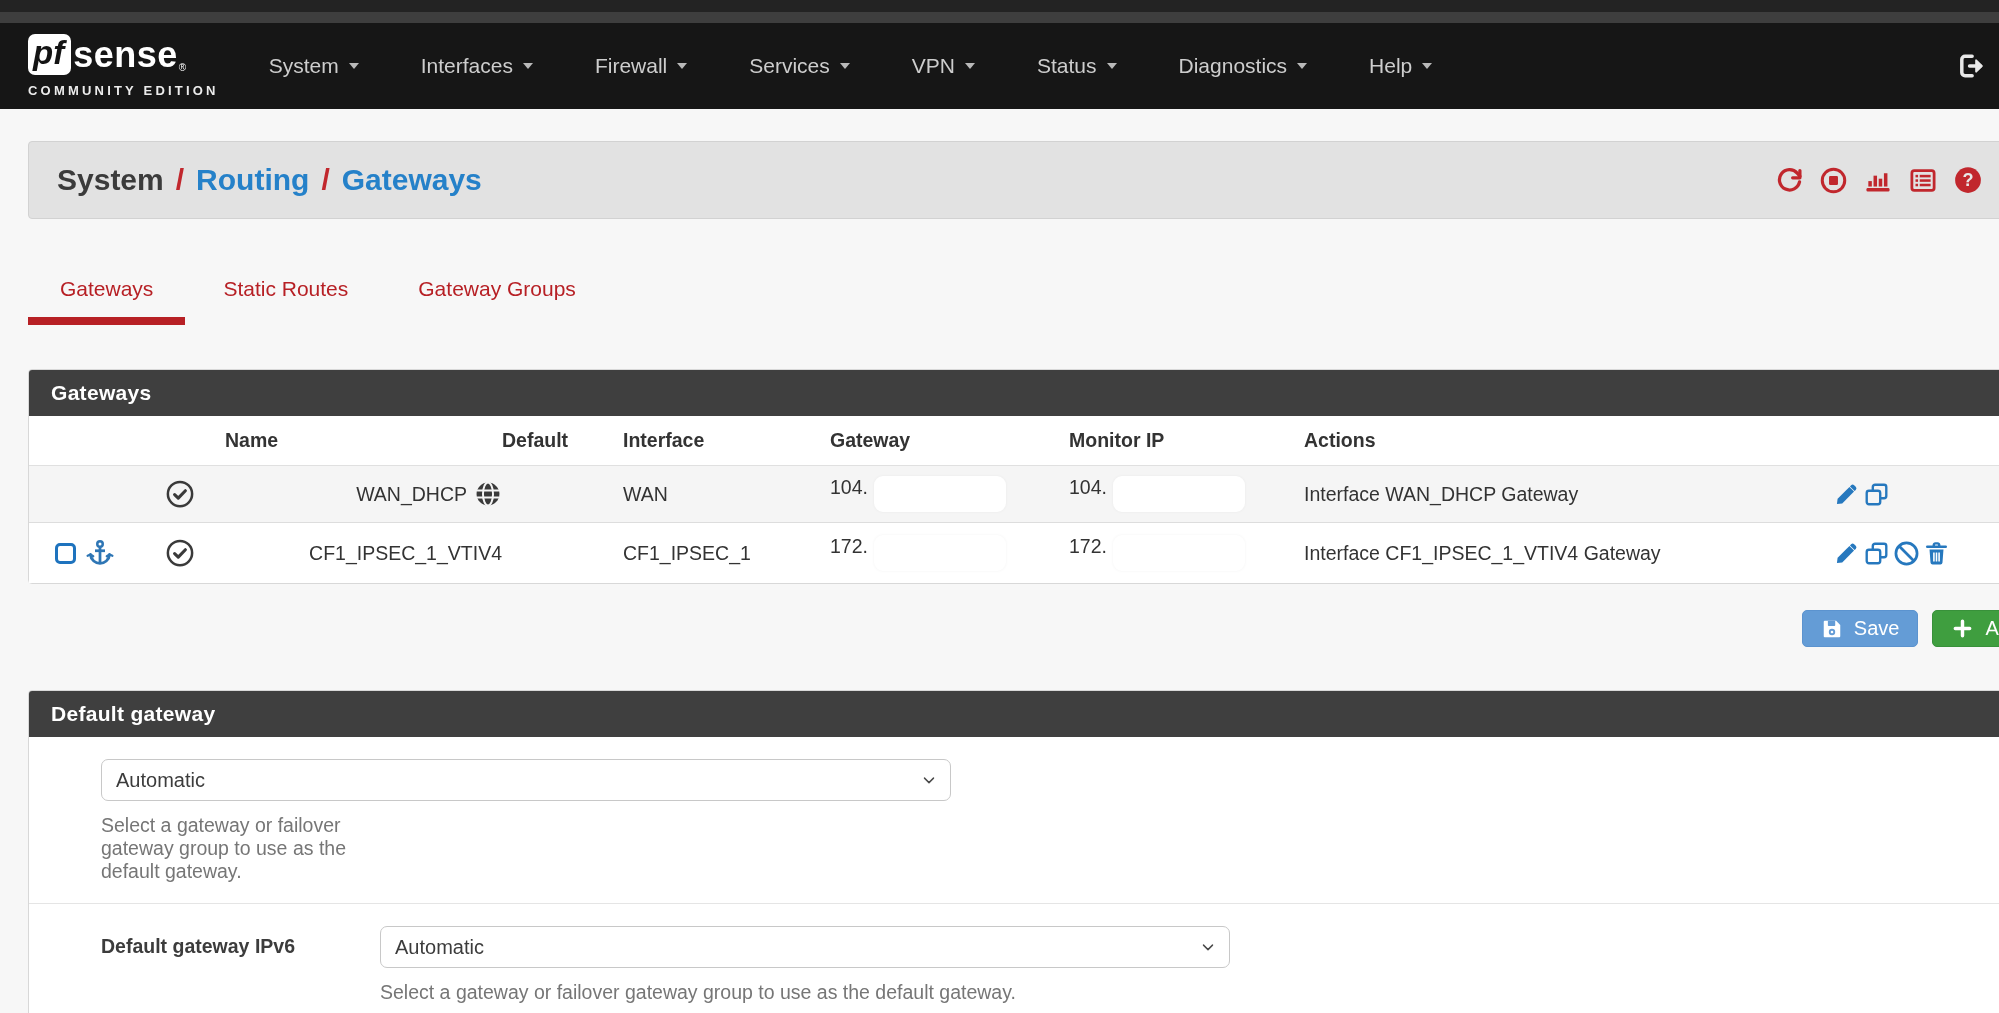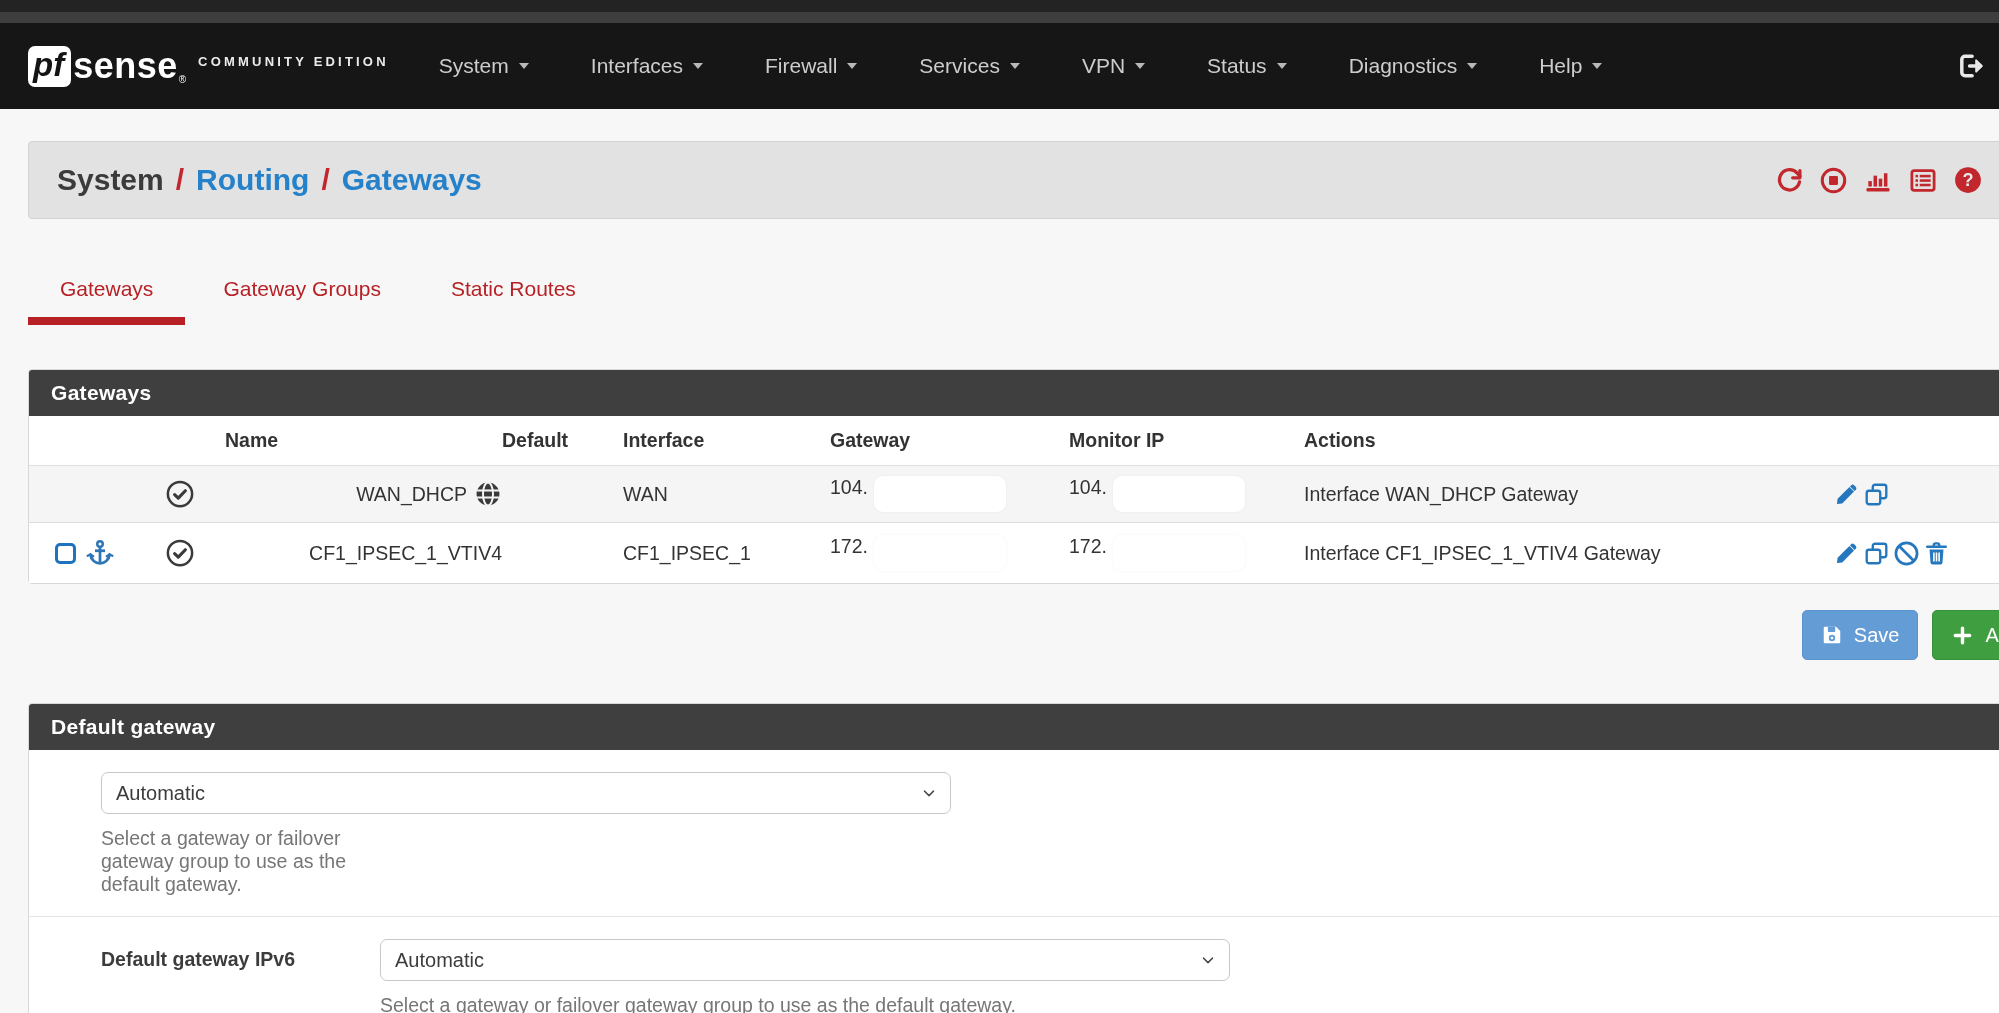--- a/index.html
+++ b/index.html
@@ -6,21 +6,21 @@
   html,body { width:1999px; height:1013px; overflow:hidden; background:#f7f7f7;
     font-family:"Liberation Sans","DejaVu Sans",sans-serif; color:#333; }
 
   
   .chrome-top  { height:12px; background:#232323; }
   .chrome-strip{ height:11px; background:#3e3e3e; }
 
   
   .navbar { height:86px; background:#161616; display:flex; align-items:center;
     padding-left:28px; position:relative; }
-  .brand { display:flex; text-decoration:none; margin-right:50px;gap:12px; }
+  .brand { display:flex; flex-direction:column; text-decoration:none; margin-right:50px; }
   .brand-top { display:flex; align-items:center; }
   .pf-box { background:#fff; color:#141414; font-style:italic; font-weight:bold;
     font-size:33px; border-radius:7px; padding:2px 7px 6px 5px; line-height:1; }
   .sense { color:#fff; font-weight:bold; font-size:36px; letter-spacing:.5px;
     margin-left:2px; line-height:1; }
   .reg { color:#fff; font-size:10px; align-self:flex-end; margin:0 0 2px 1px; }
   .edition { color:#ececec; font-size:13px; font-weight:bold; letter-spacing:3.2px; margin-top:8px; }
   .menu { display:flex; align-items:center; gap:62px; }
   .menu-item { display:flex; align-items:center; color:#cdcdcd; font-size:21px;
     cursor:pointer; white-space:nowrap; }
@@ -72,21 +72,21 @@
   .sq-icon { width:21px; height:21px; border:3.2px solid #1e73be; border-radius:5px; }
   .status-ic { color:#3a3a3a; display:flex; }
   .blue-ic { color:#2e76b5; display:flex; }
   .actions-cell { display:flex; align-items:center; gap:3px; color:#2678be; }
   .action-ic { display:flex; cursor:pointer; color:#2678be; }
 
   
   .actions-bar { margin-top:26px; display:flex; justify-content:flex-end; gap:14px;
     padding-right:8px; }
   .btn { display:flex; align-items:center; gap:11px; font-size:20px; color:#fff;
-    border-radius:5px; padding:0 18px; height:50px; cursor:pointer; border:1px solid transparent; }
+    border-radius:5px; padding:0 18px; height:37px; cursor:pointer; border:1px solid transparent; }
   .btn-save { background:#649cd6; border-color:#5b93cf; }
   .btn-add  { background:#3f9e3f; border-color:#38913a; }
 
   
   .dg-panel { margin-top:43px; }
   .form-row { display:grid; grid-template-columns:279px 1fr; padding:22px 0 20px 72px; }
   .form-row + .form-row { border-top:1px solid #e5e5e5; }
   .form-label { font-weight:bold; font-size:19.5px; padding-top:9px; color:#3c3c3c; }
   .select-wrap { position:relative; width:850px; }
   select.pf-select { width:100%; height:42px; appearance:none; -webkit-appearance:none;
@@ -203,22 +203,22 @@
         <svg width="30" height="30" viewBox="0 0 24 24">
           <circle cx="12" cy="12" r="10.3" fill="currentColor"></circle>
           <text x="12" y="17" text-anchor="middle" font-size="14.5" font-weight="bold" fill="#e8e8e8" font-family="Liberation Sans, DejaVu Sans, sans-serif">?</text>
         </svg>
       </span>
     </div>
   </div>
 
   <div class="tabs">
     <div class="tab active">Gateways</div>
+    <div class="tab">Static Routes</div>
     <div class="tab">Gateway Groups</div>
-    <div class="tab">Static Routes</div>
   </div>
 
   <section class="panel">
     <div class="panel-heading">Gateways</div>
     <div>
       <div class="trow thead">
         <div></div>
         <div>Name</div>
         <div>Default</div>
         <div>Interface</div>

